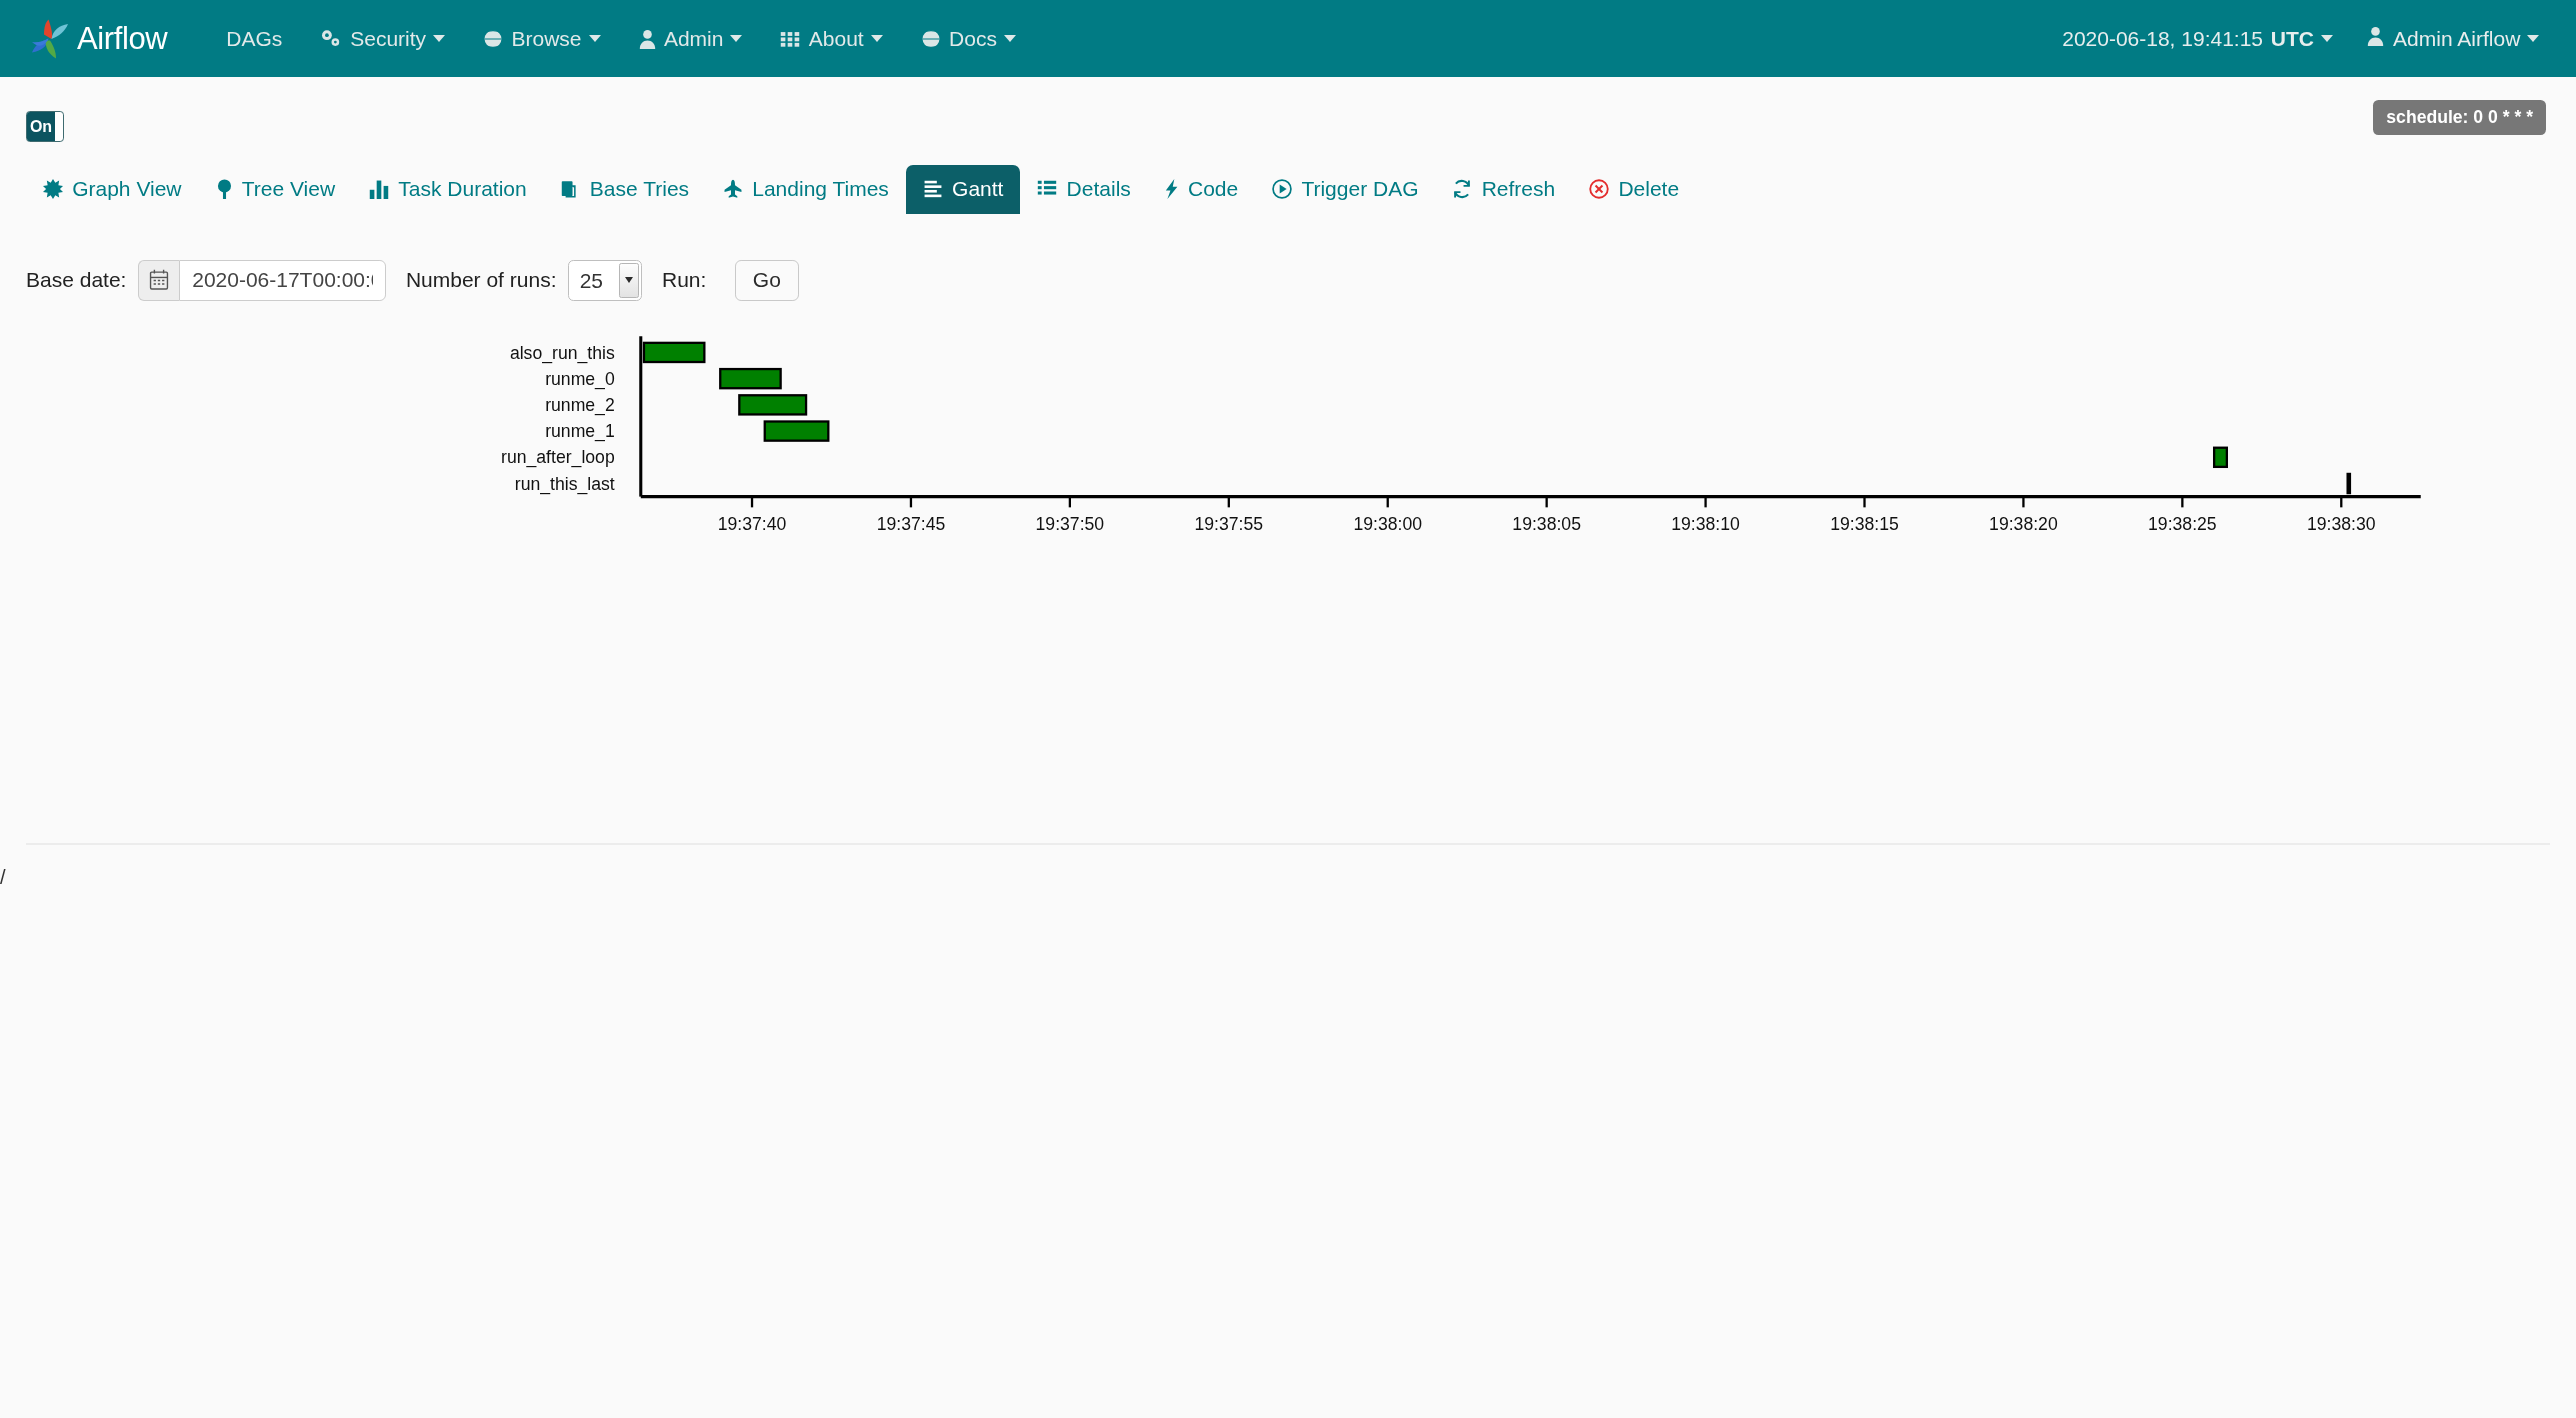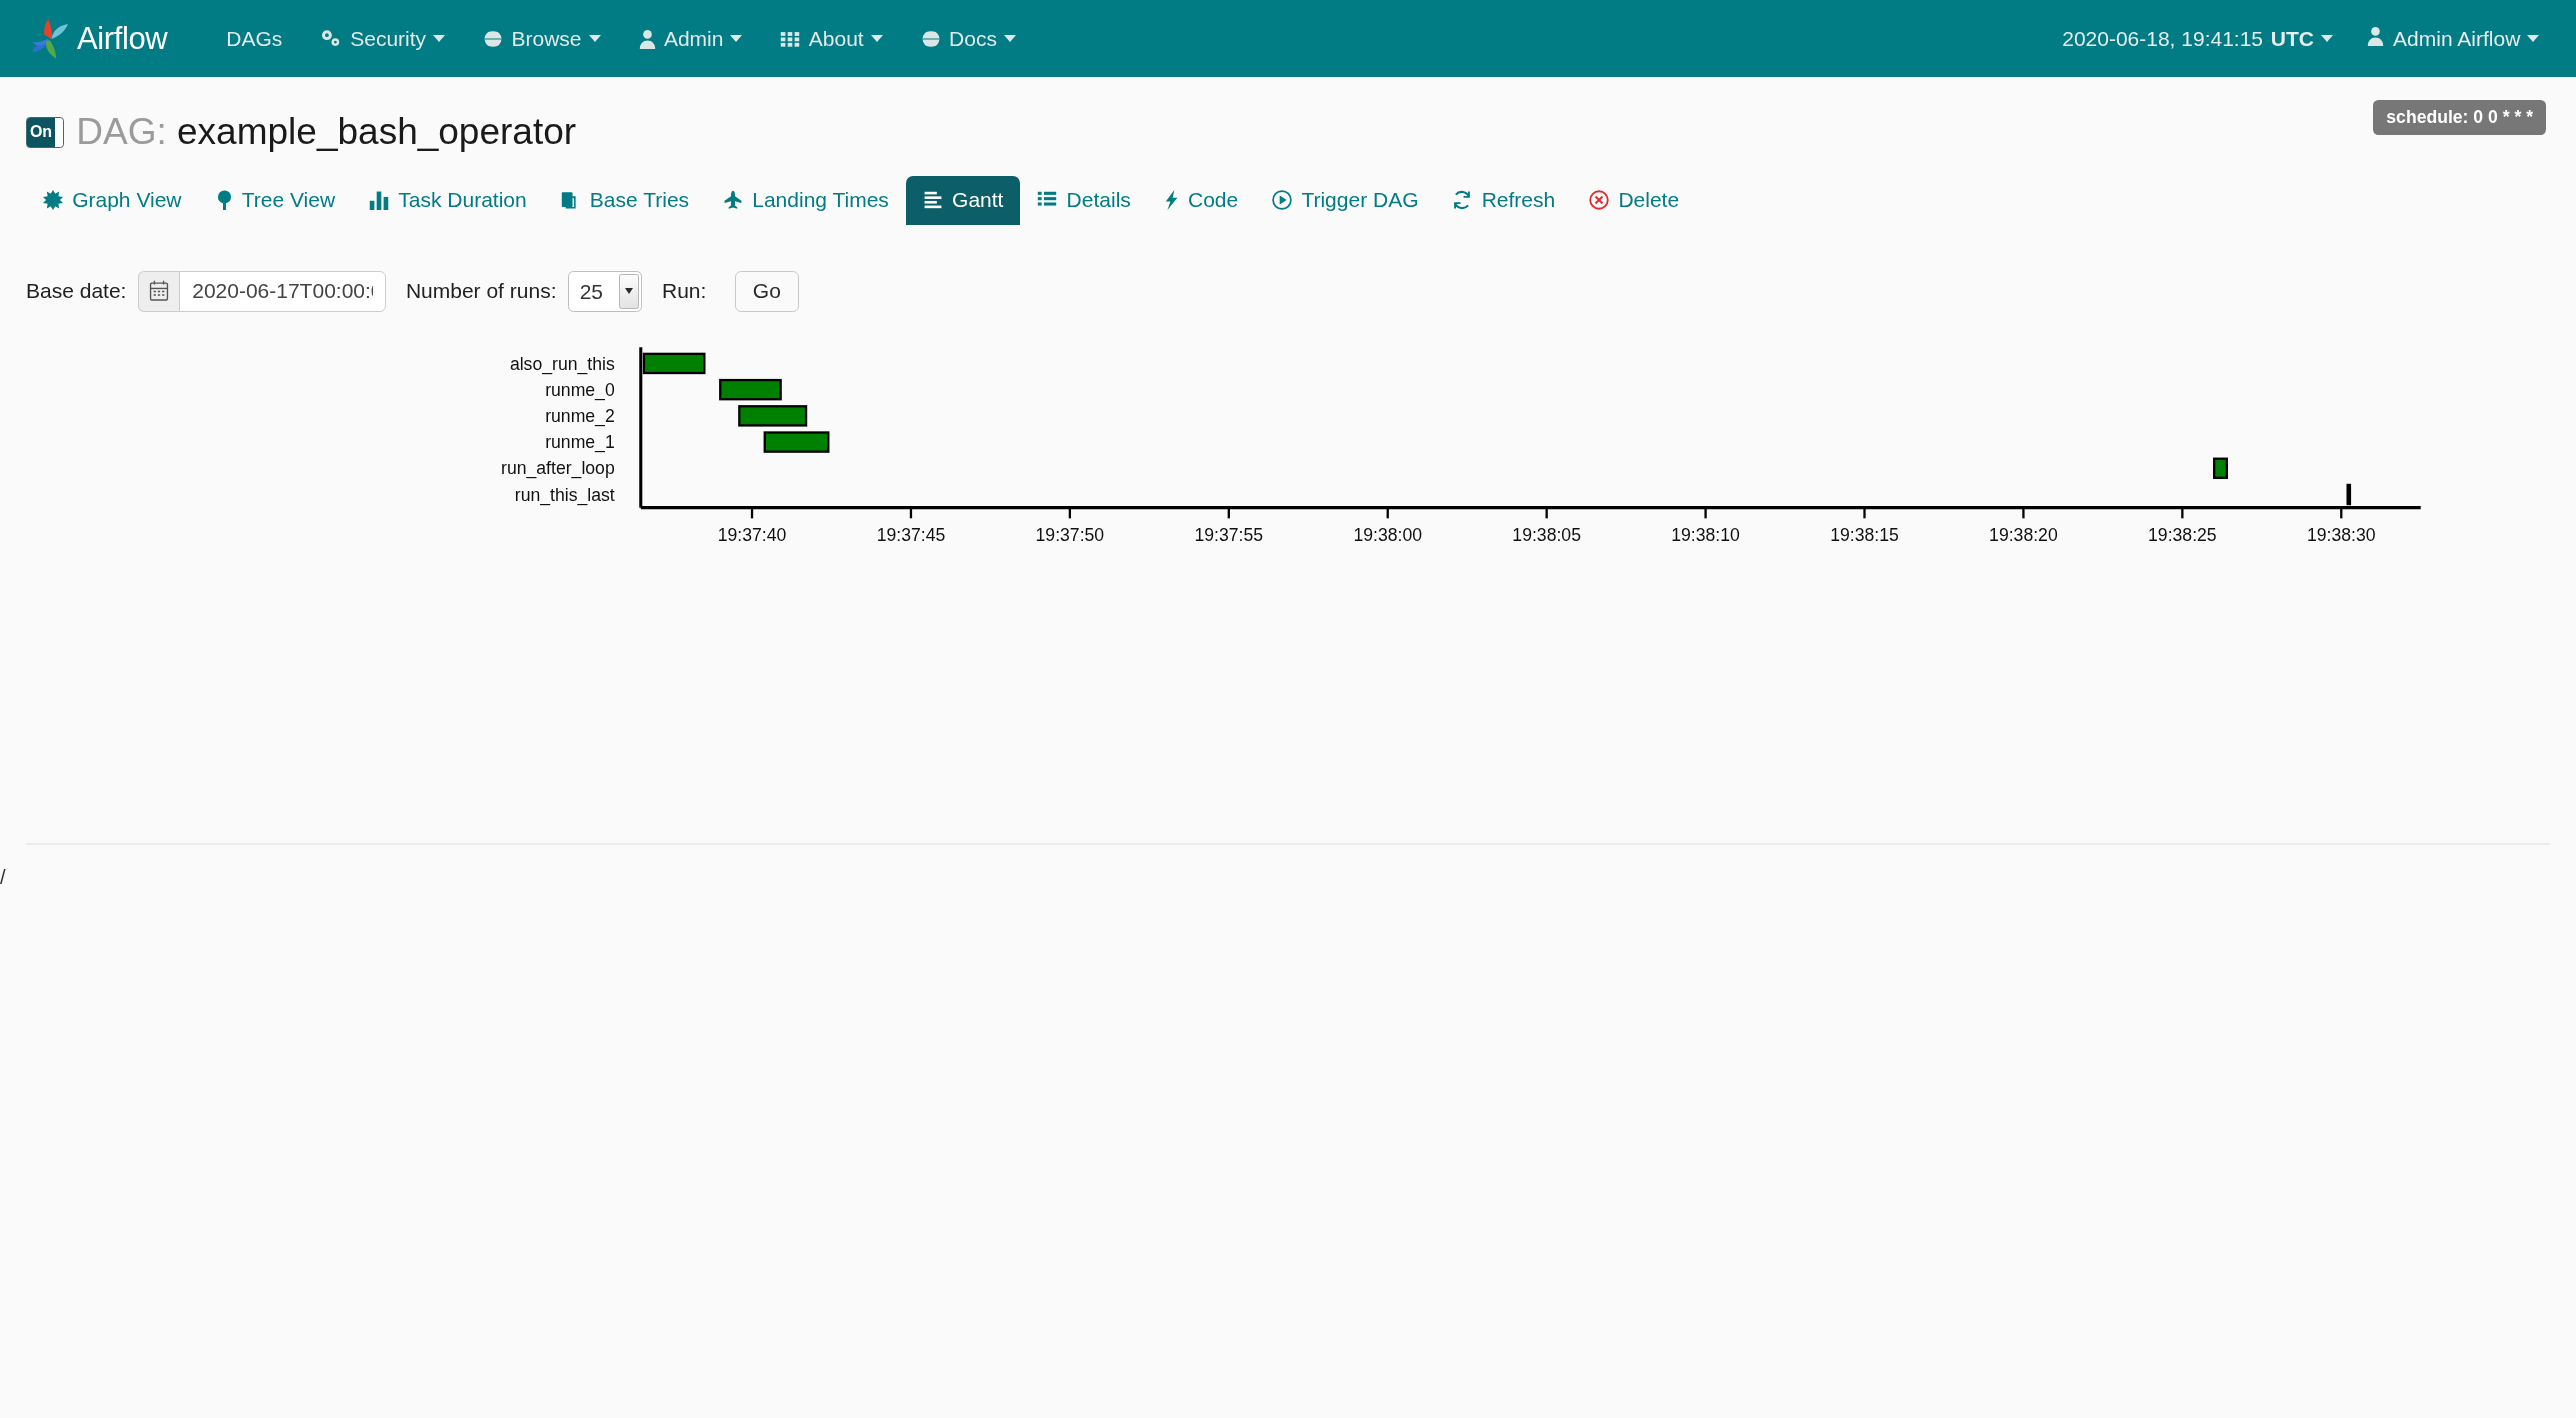--- a/index.html
+++ b/index.html
@@ -318,24 +318,20 @@
       <span class="caret"></span>
     </div>
   </div>
 </div>
 
 <div class="page">
 
   <div class="title-row">
     <div class="toggle-on">
       <span class="knob-label">On</span>
-    </div>
-    <div class="dag-title">
-      <span class="muted">DAG:</span>
-      <span>example_bash_operator</span>
     </div>
     <div class="schedule-badge">schedule: 0 0 * * *</div>
   </div>
 
   <div class="tabs">
 
     <div class="tab">
       <span class="ico">
         <svg width="20" height="20" viewBox="0 0 26 26" fill="#017b84">
             <path d="M13 0 l3 5 5-3 -1 6 6 1 -4 4 4 4 -6 1 1 6 -5-3 -3 5 -3-5 -5 3 1-6 -6-1 4-4 -4-4 6-1 -1-6 5 3 z"></path>

